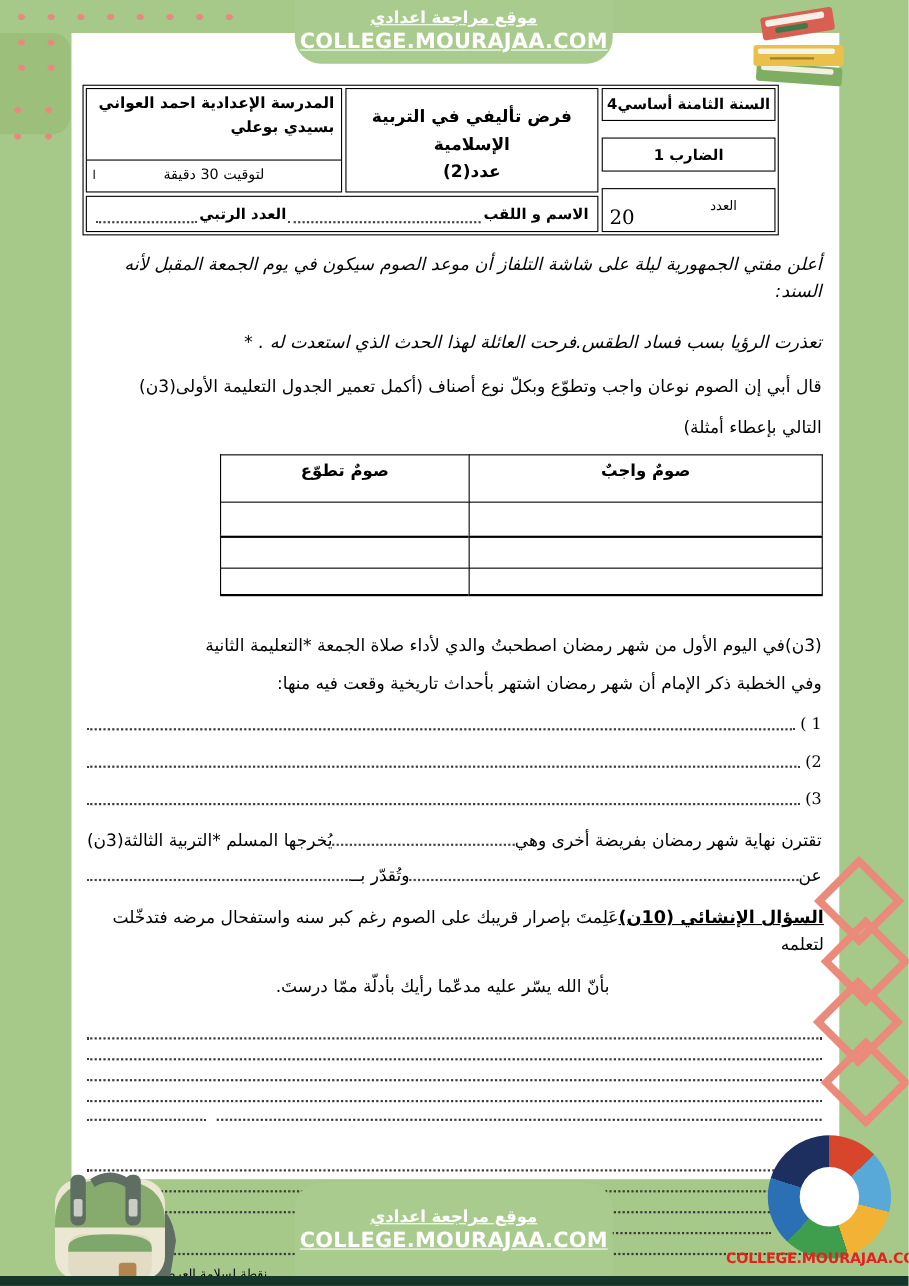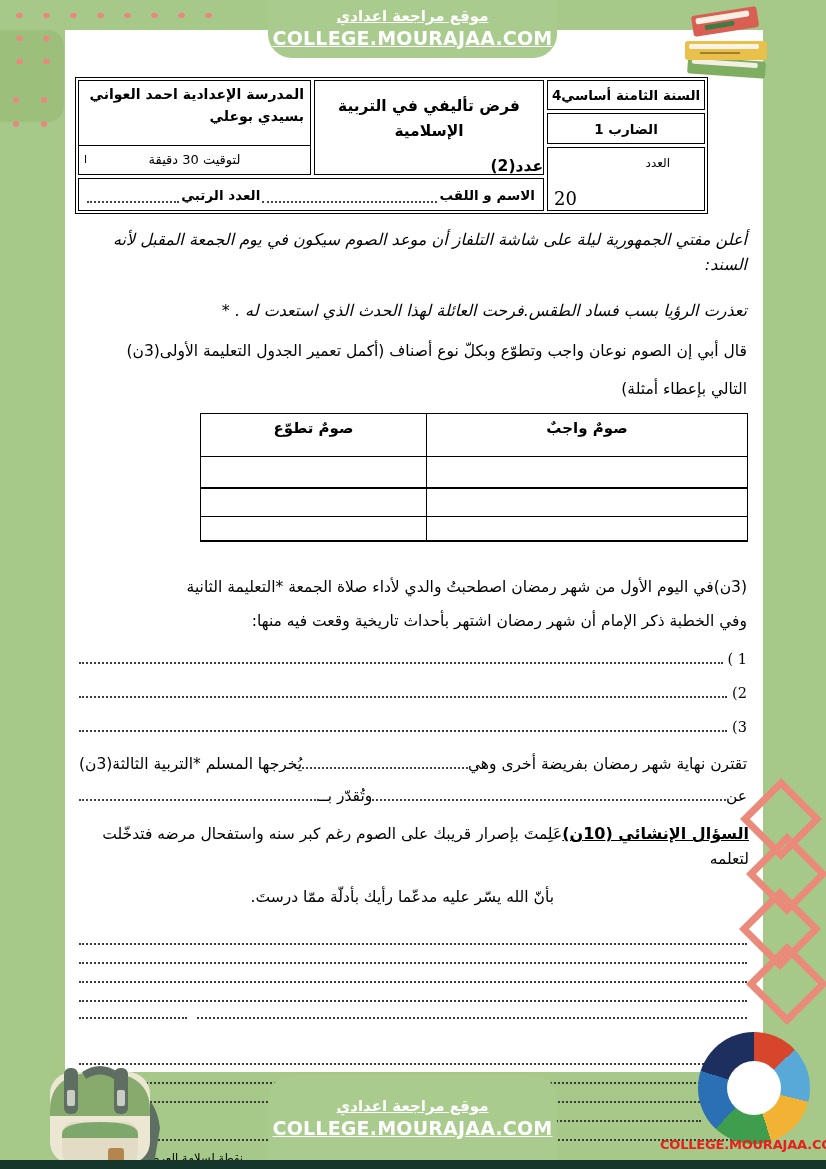--- a/index.html
+++ b/index.html
@@ -19,36 +19,36 @@
   .tab{position:absolute;left:268px;width:289px;background:#a9cc8e;z-index:4;text-align:center;}
   .tab-top{top:0;height:58px;border-radius:0 0 24px 24px;}
   .tab-bottom{top:1075px;height:94px;border-radius:24px 24px 0 0;}
   .tab .ar{display:block;color:#fff;font-weight:bold;font-size:15px;text-decoration:underline;margin-top:7px;}
   .tab .url{display:block;color:#fff;font-weight:bold;font-size:19px;text-decoration:underline;margin-top:2px;letter-spacing:.2px;}
   .bottom-strip{position:absolute;left:0;bottom:0;width:826px;height:9px;background:#16352b;z-index:7;}
   
   .htable{border:1.5px solid #000;background:#fff;width:633px;margin-right:41px;padding:2px;box-sizing:border-box;
           display:flex;flex-direction:row-reverse;gap:3px;}
   .htable .cell{border:1px solid #000;box-sizing:border-box;}
-  .col-left{width:158px;display:flex;flex-direction:column;gap:3px;}
+  .col-left{width:158px;display:flex;flex-direction:column;gap:15px;}
   .c-grade{height:30px;font-weight:bold;font-size:13.5px;display:flex;align-items:center;justify-content:center;}
   .c-coef{height:31px;font-weight:bold;font-size:13.5px;display:flex;align-items:center;justify-content:center;}
   .c-mark{flex:1;position:relative;}
   .c-mark .lbl{position:absolute;top:8px;right:34px;font-size:12px;}
   .c-mark .val{position:absolute;bottom:1px;left:6px;font-size:18px;font-family:"DejaVu Serif",serif;}
   .col-main{flex:1;display:flex;flex-direction:column;gap:3px;border-radius:12px;}
   .row-top{display:flex;flex-direction:row-reverse;gap:3px;height:95px;}
   .c-school{width:233px;padding:3px 6px;font-weight:bold;font-size:14px;line-height:1.55;text-align:right;position:relative;}
   .school-wrap{display:flex;flex-direction:column;height:100%;}
   .c-school .school-name{flex:1;}
   .c-school .timing-row{border-top:1px solid #000;margin:0 -6px;padding:4px 6px 1px 6px;font-weight:normal;
                         font-size:13px;text-align:center;position:relative;height:20px;}
   .timing-mark{position:absolute;left:5px;top:5px;font-size:11px;}
   .c-exam{flex:1;text-align:center;font-weight:bold;font-size:15.5px;padding-top:13px;line-height:1.6;}
-  .c-exam .num{display:block;margin-top:10px;text-align:right;}
+  .c-exam .num{display:block;}
   .row-name{height:33px;display:flex;align-items:center;padding:0 8px;font-weight:bold;font-size:13.5px;gap:2px;}
   .leader{border-bottom:2px dotted #444;align-self:flex-end;margin-bottom:7px;}
   .row-name .leader{flex:1.9;}
   .row-name .leader2{flex:1;}
   
   .line{font-size:15.5px;line-height:1.55;margin:10px 2px 0 2px;}
   .passage{font-style:italic;font-size:16px;margin-top:14px;}
   .passage2{font-style:italic;font-size:16px;margin-top:21px;}
   .u{}
   .q1line{margin-top:16px;}

